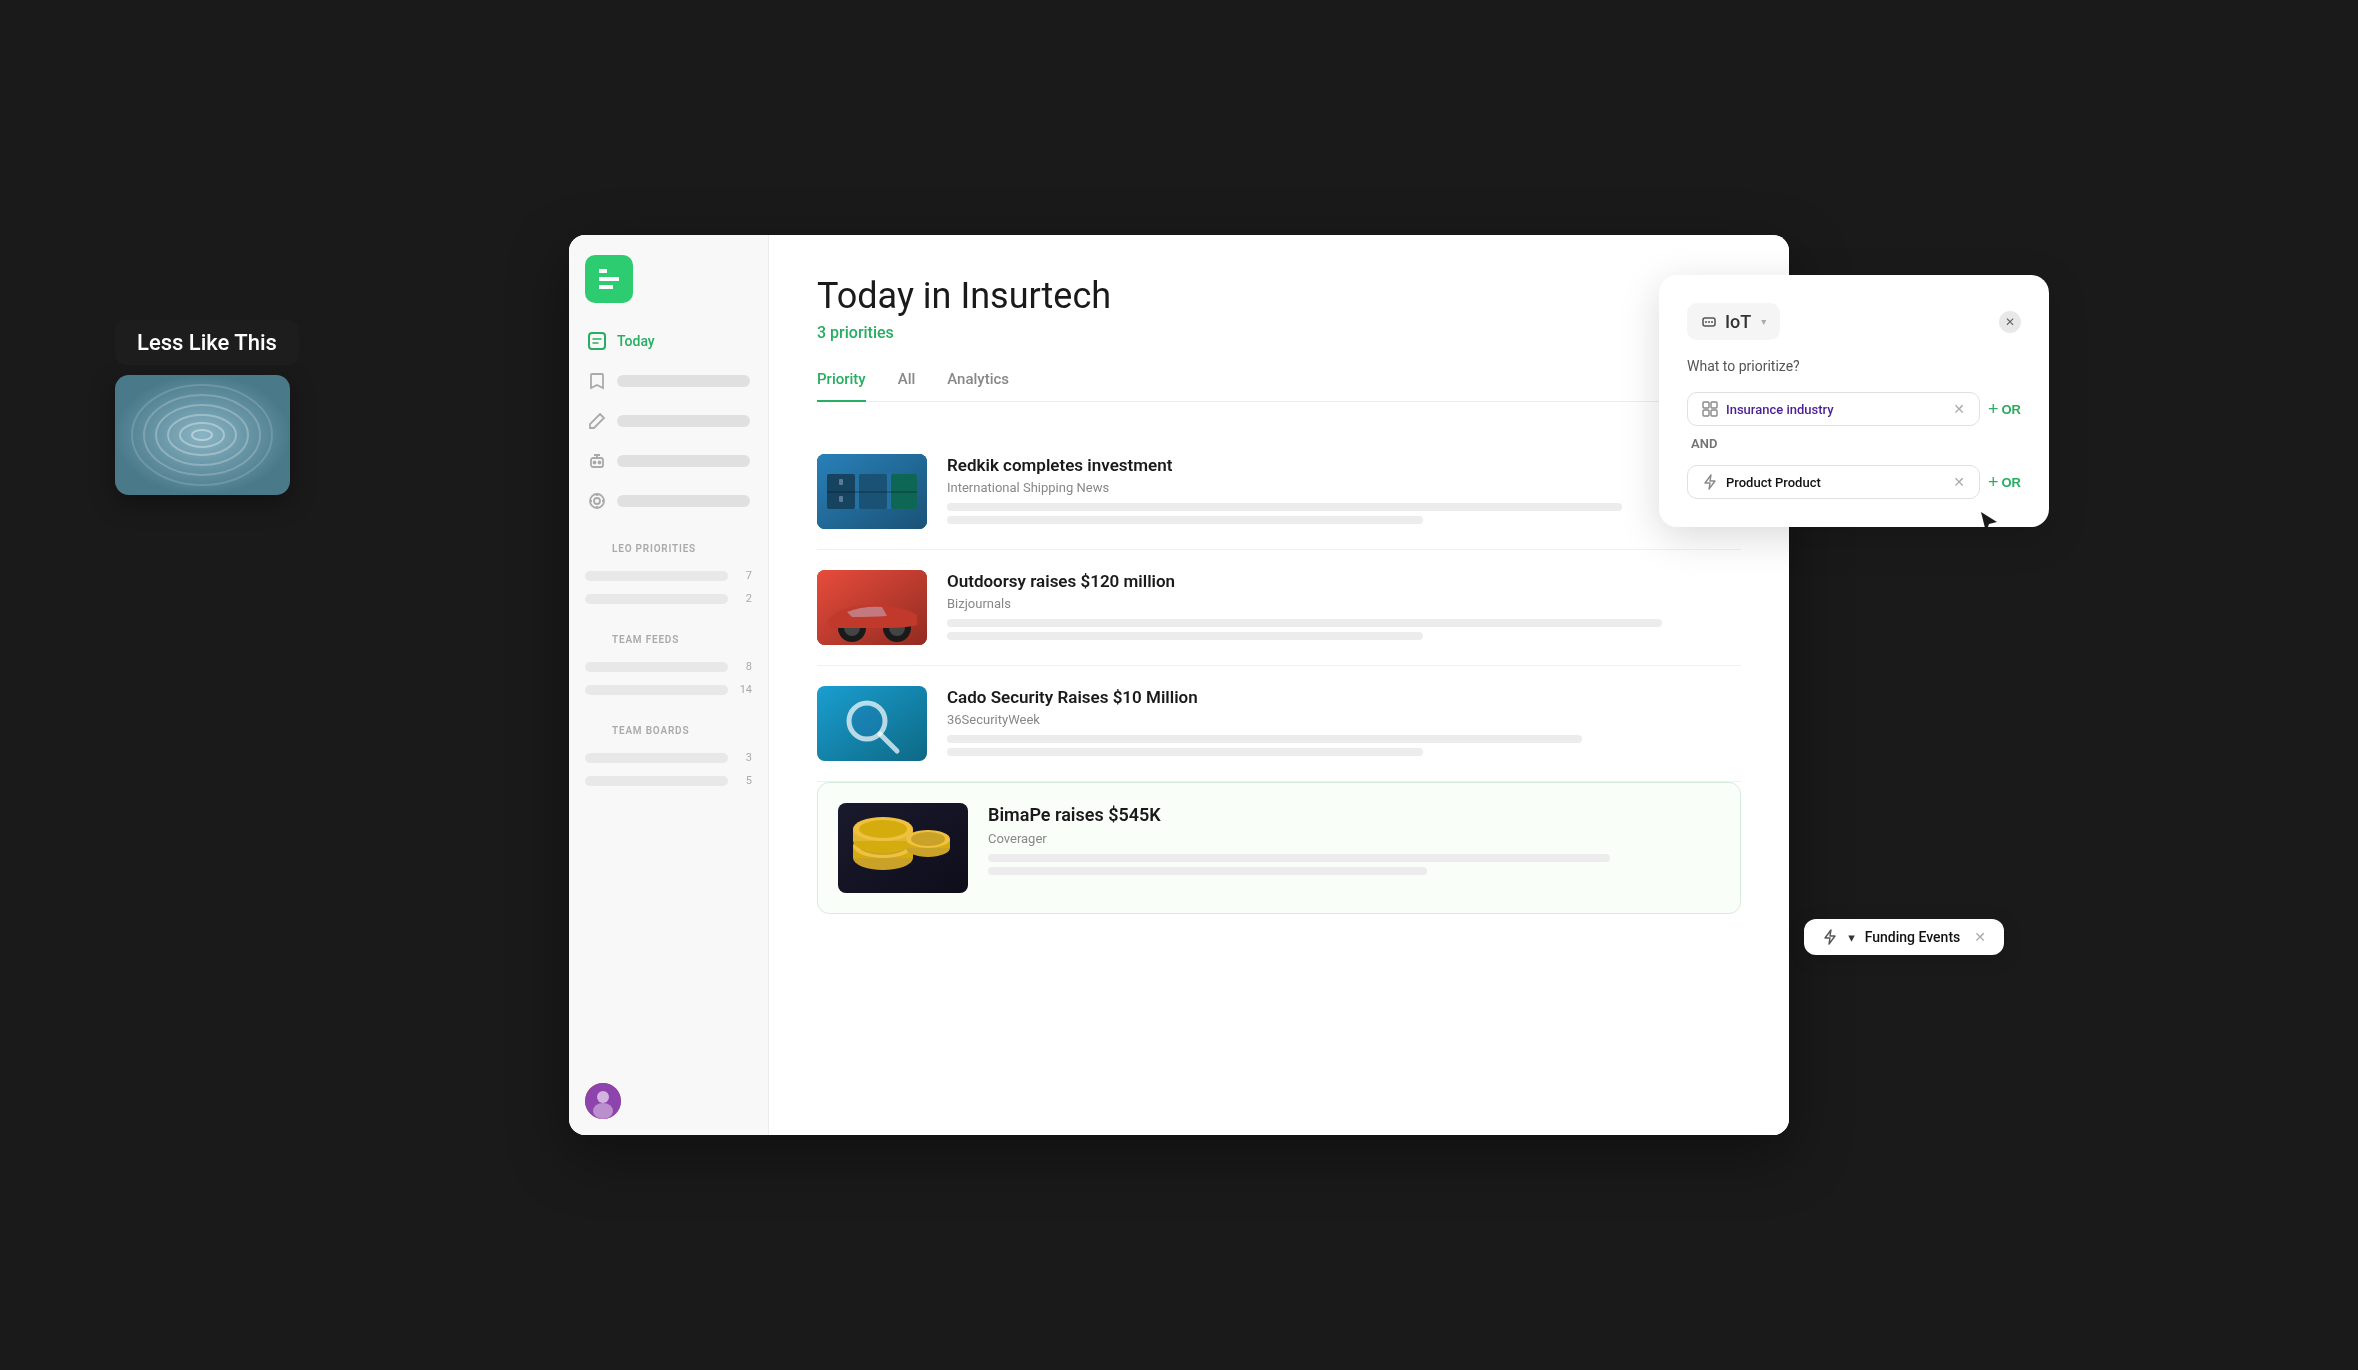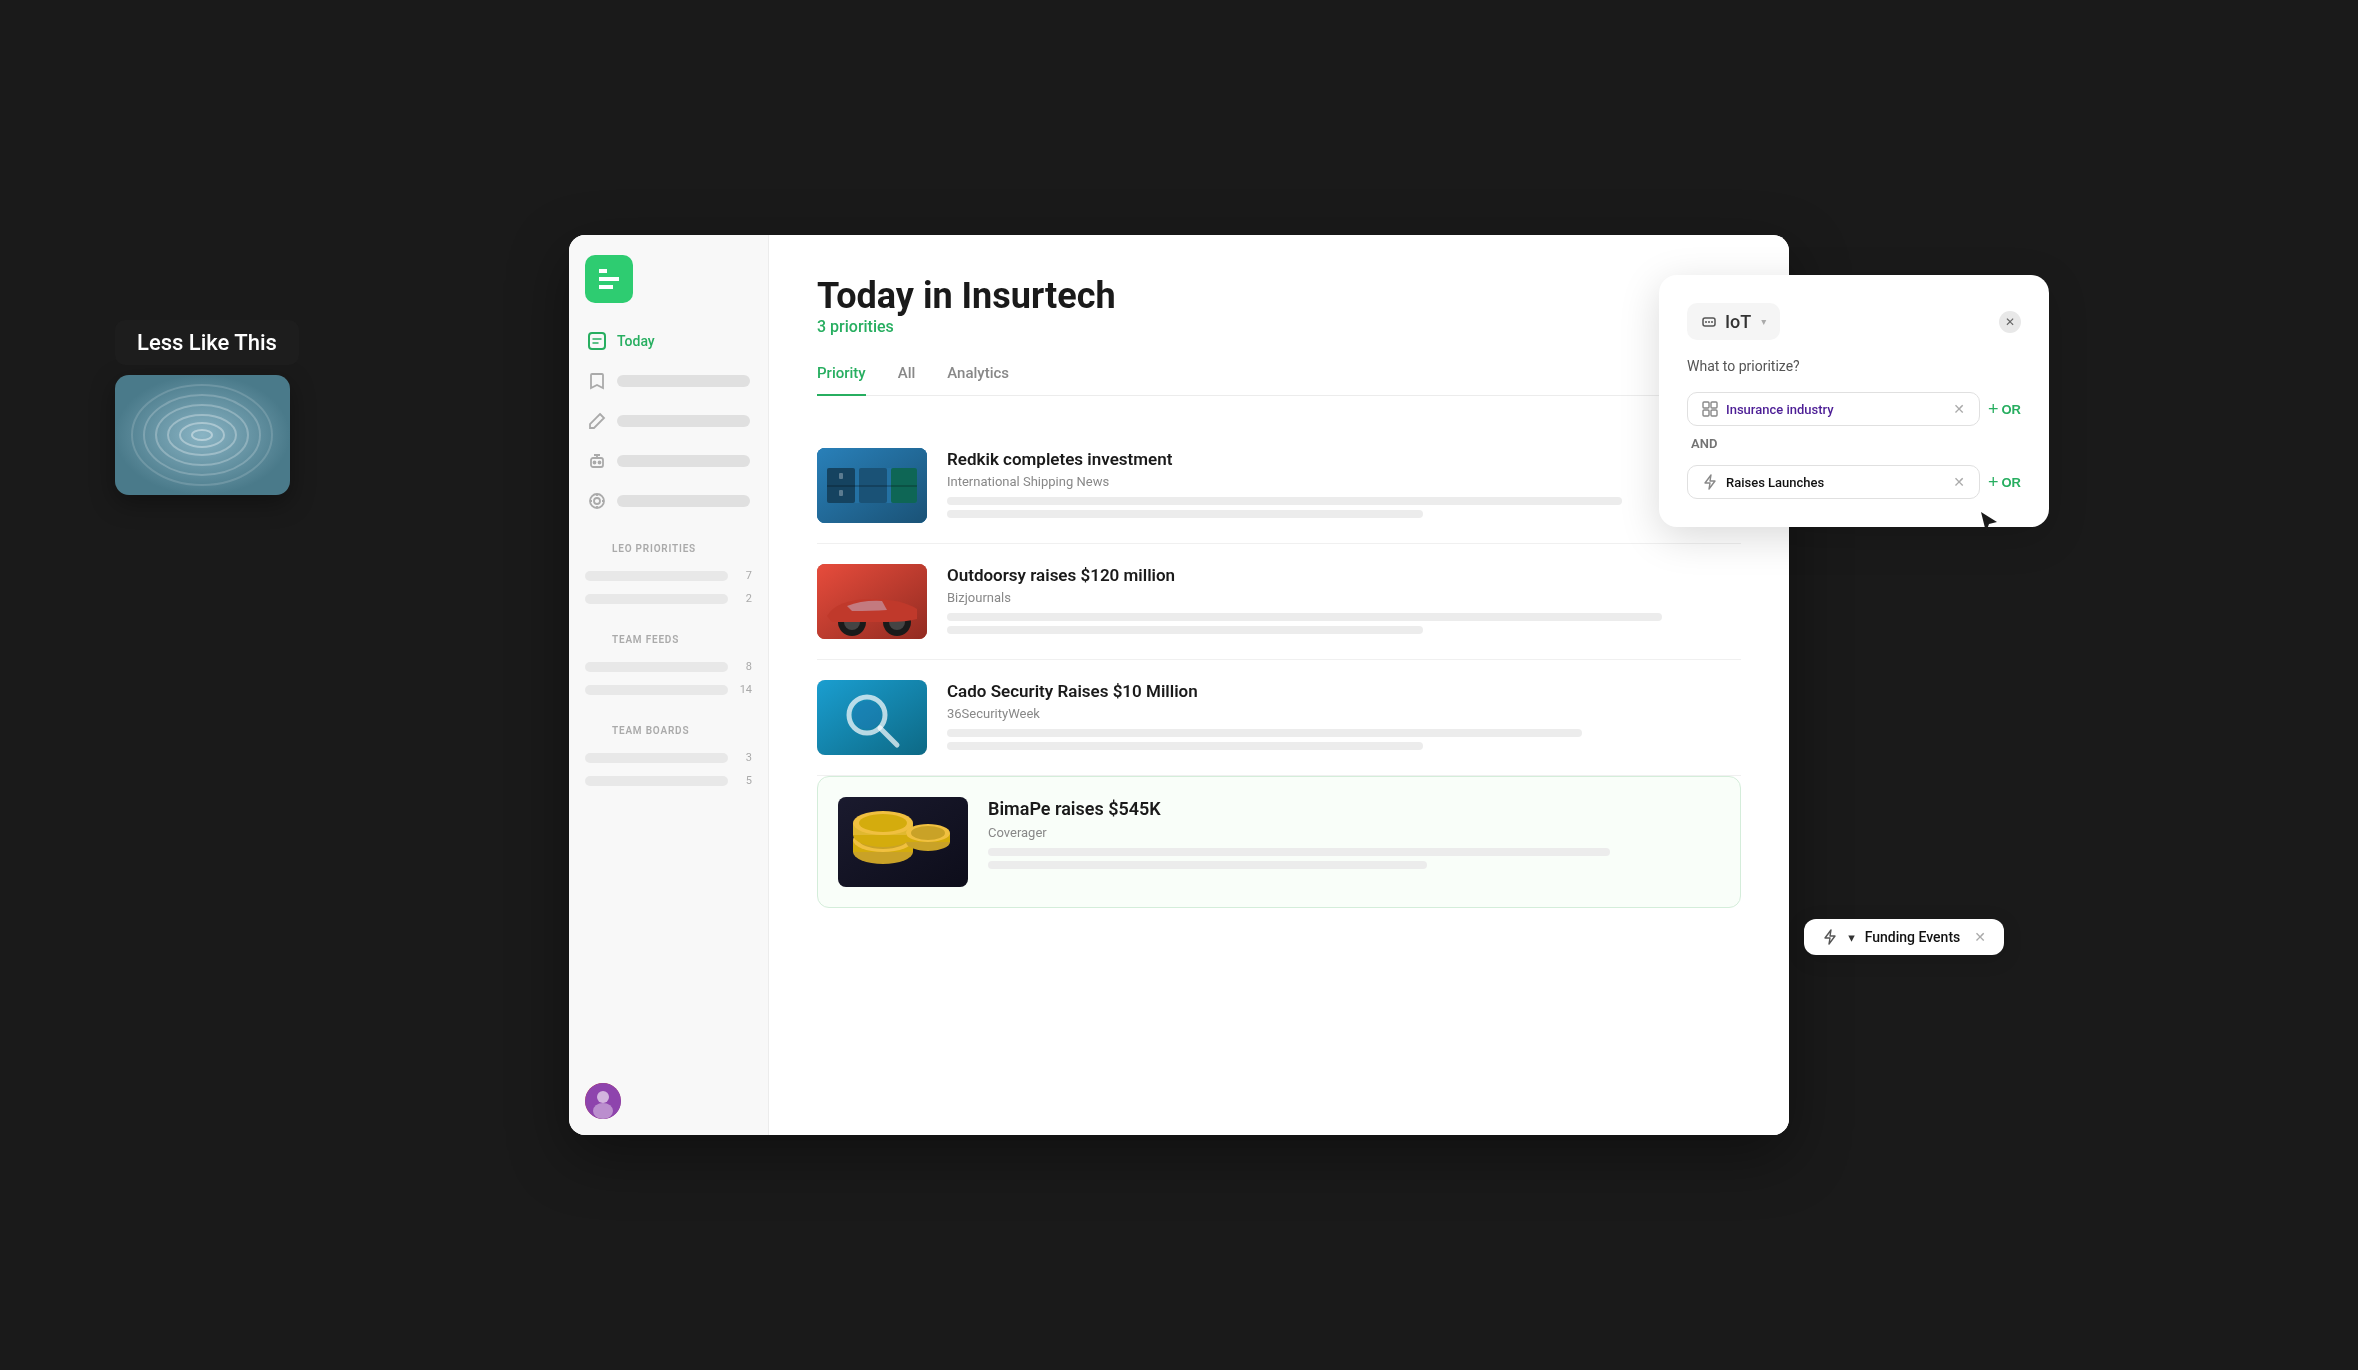--- a/index.html
+++ b/index.html
@@ -138,22 +138,23 @@
     .main-content {
       flex: 1;
       overflow: hidden;
       padding: 40px 48px;
       background: #ffffff;
       position: relative;
     }
 
     .page-title {
       font-size: 36px;
-      font-weight: 700;
+      font-weight: 400;
       color: #1a1a1a;
+      margin-bottom: 6px;
     }
 
     .page-subtitle {
       font-size: 16px;
       color: #27ae60;
       font-weight: 500;
       margin-bottom: 28px;
     }
 
     .tabs {
@@ -544,21 +545,21 @@
         </button>
       </div>
 
       <div style="font-size:13px; color:#737373; font-weight:600; margin: 8px 0 14px 4px;">AND</div>
 
       <div style="display:flex; align-items:center; gap:8px;">
         <div style="display:flex; align-items:center; gap:8px; border:1.5px solid #e0e0e0; border-radius:10px; padding:8px 14px; background:white; flex:1;">
           <svg width="16" height="16" viewBox="0 0 16 16" fill="none">
             <path d="M9 1L3 9h5l-1 6 6-8H8L9 1z" stroke="#888" stroke-width="1.4" stroke-linejoin="round"></path>
           </svg>
-          <span style="font-size:13px; font-weight:500; color:#111; flex:1;">Raises Launches</span>
+          <span style="font-size:13px; font-weight:500; color:#111; flex:1;">Product Product</span>
           <button style="background:none; border:none; cursor:pointer; color:#aaa; font-size:14px; padding:0;">✕</button>
         </div>
         <button style="background:none; border:none; cursor:pointer; color:#27ae60; font-size:13px; font-weight:600; white-space:nowrap; display:flex; align-items:center; gap:3px;">
           <span style="font-size:18px; font-weight:300;">+</span>
           <span>OR</span>
         </button>
       </div>
 
       <div style="position:absolute; right:50px; top:235px; pointer-events:none;">
         <svg width="20" height="24" viewBox="0 0 20 24">

